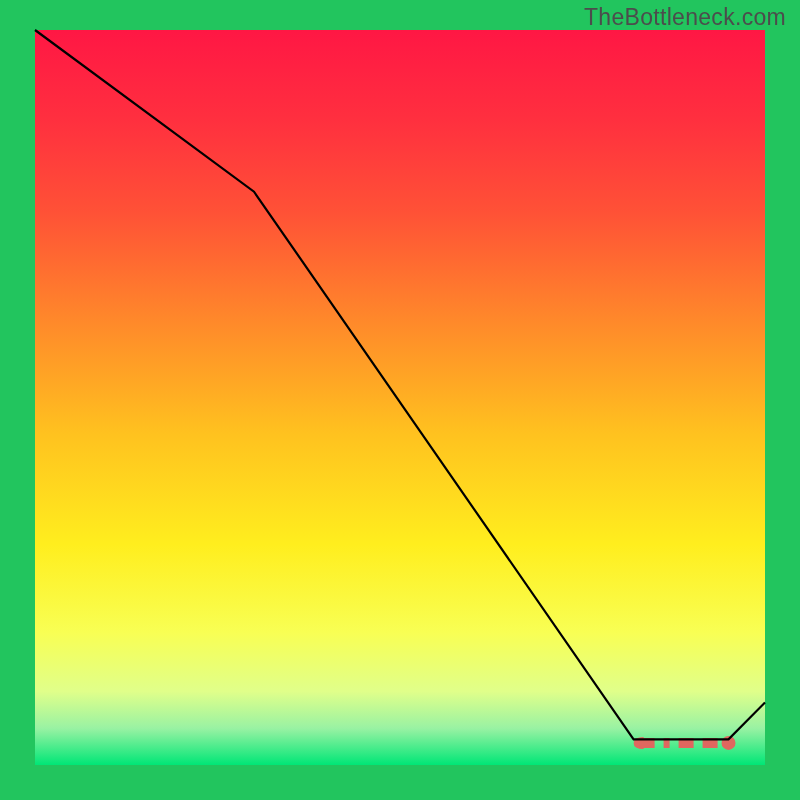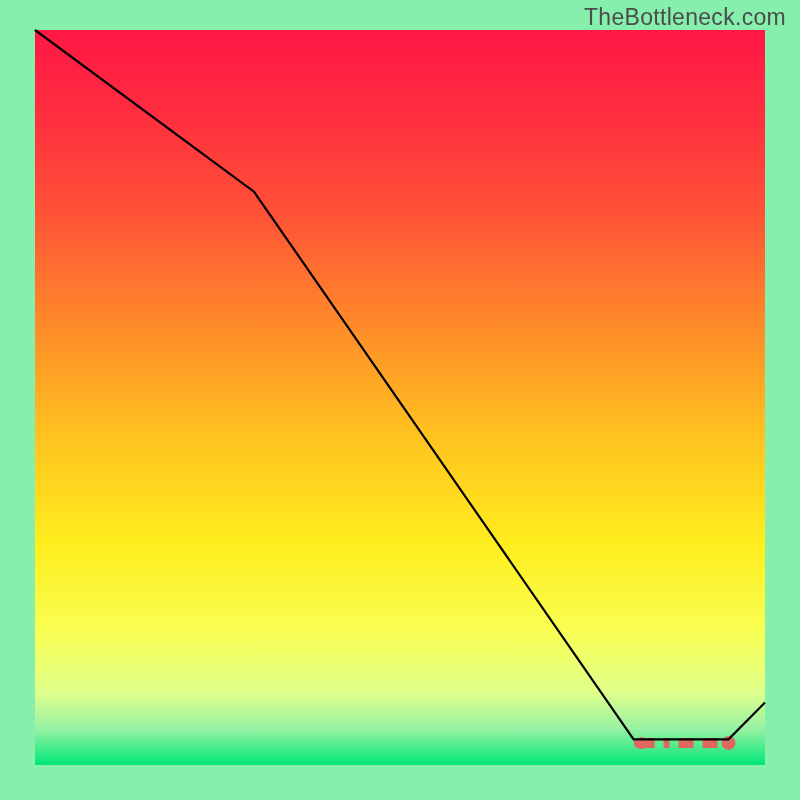--- a/index.html
+++ b/index.html
@@ -8,21 +8,21 @@
     width: 800px;
     height: 800px;
     background: #000;
     font-family: Arial, Helvetica, sans-serif;
     overflow: hidden;
   }
   .frame {
     position: relative;
     width: 800px;
     height: 800px;
-    background: #86efac;
+    background: #22c55e;
   }
   .watermark {
     position: absolute;
     top: 4px;
     right: 14px;
     font-size: 23px;
     font-weight: 500;
     color: #4c4c4c;
     letter-spacing: 0.3px;
     z-index: 5;

